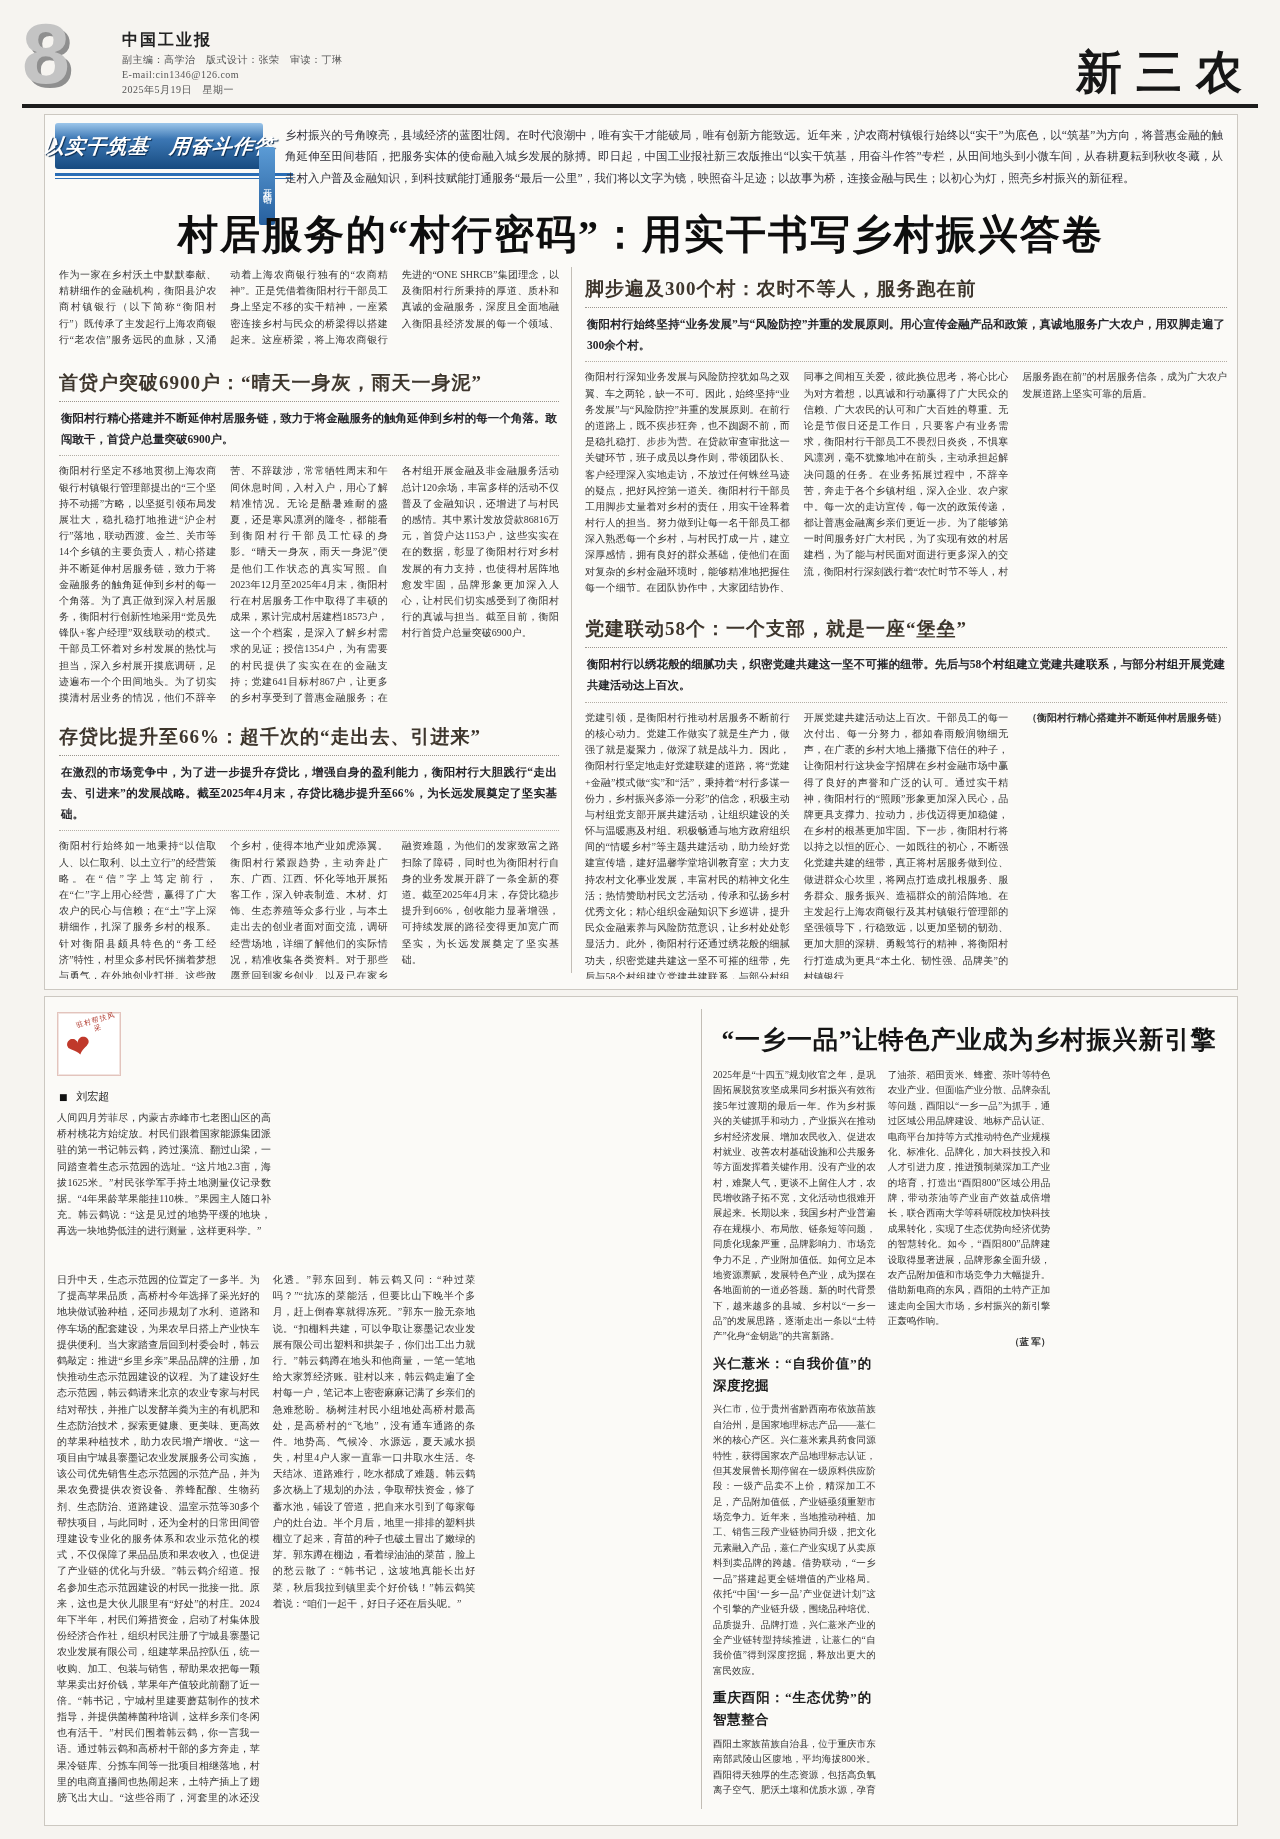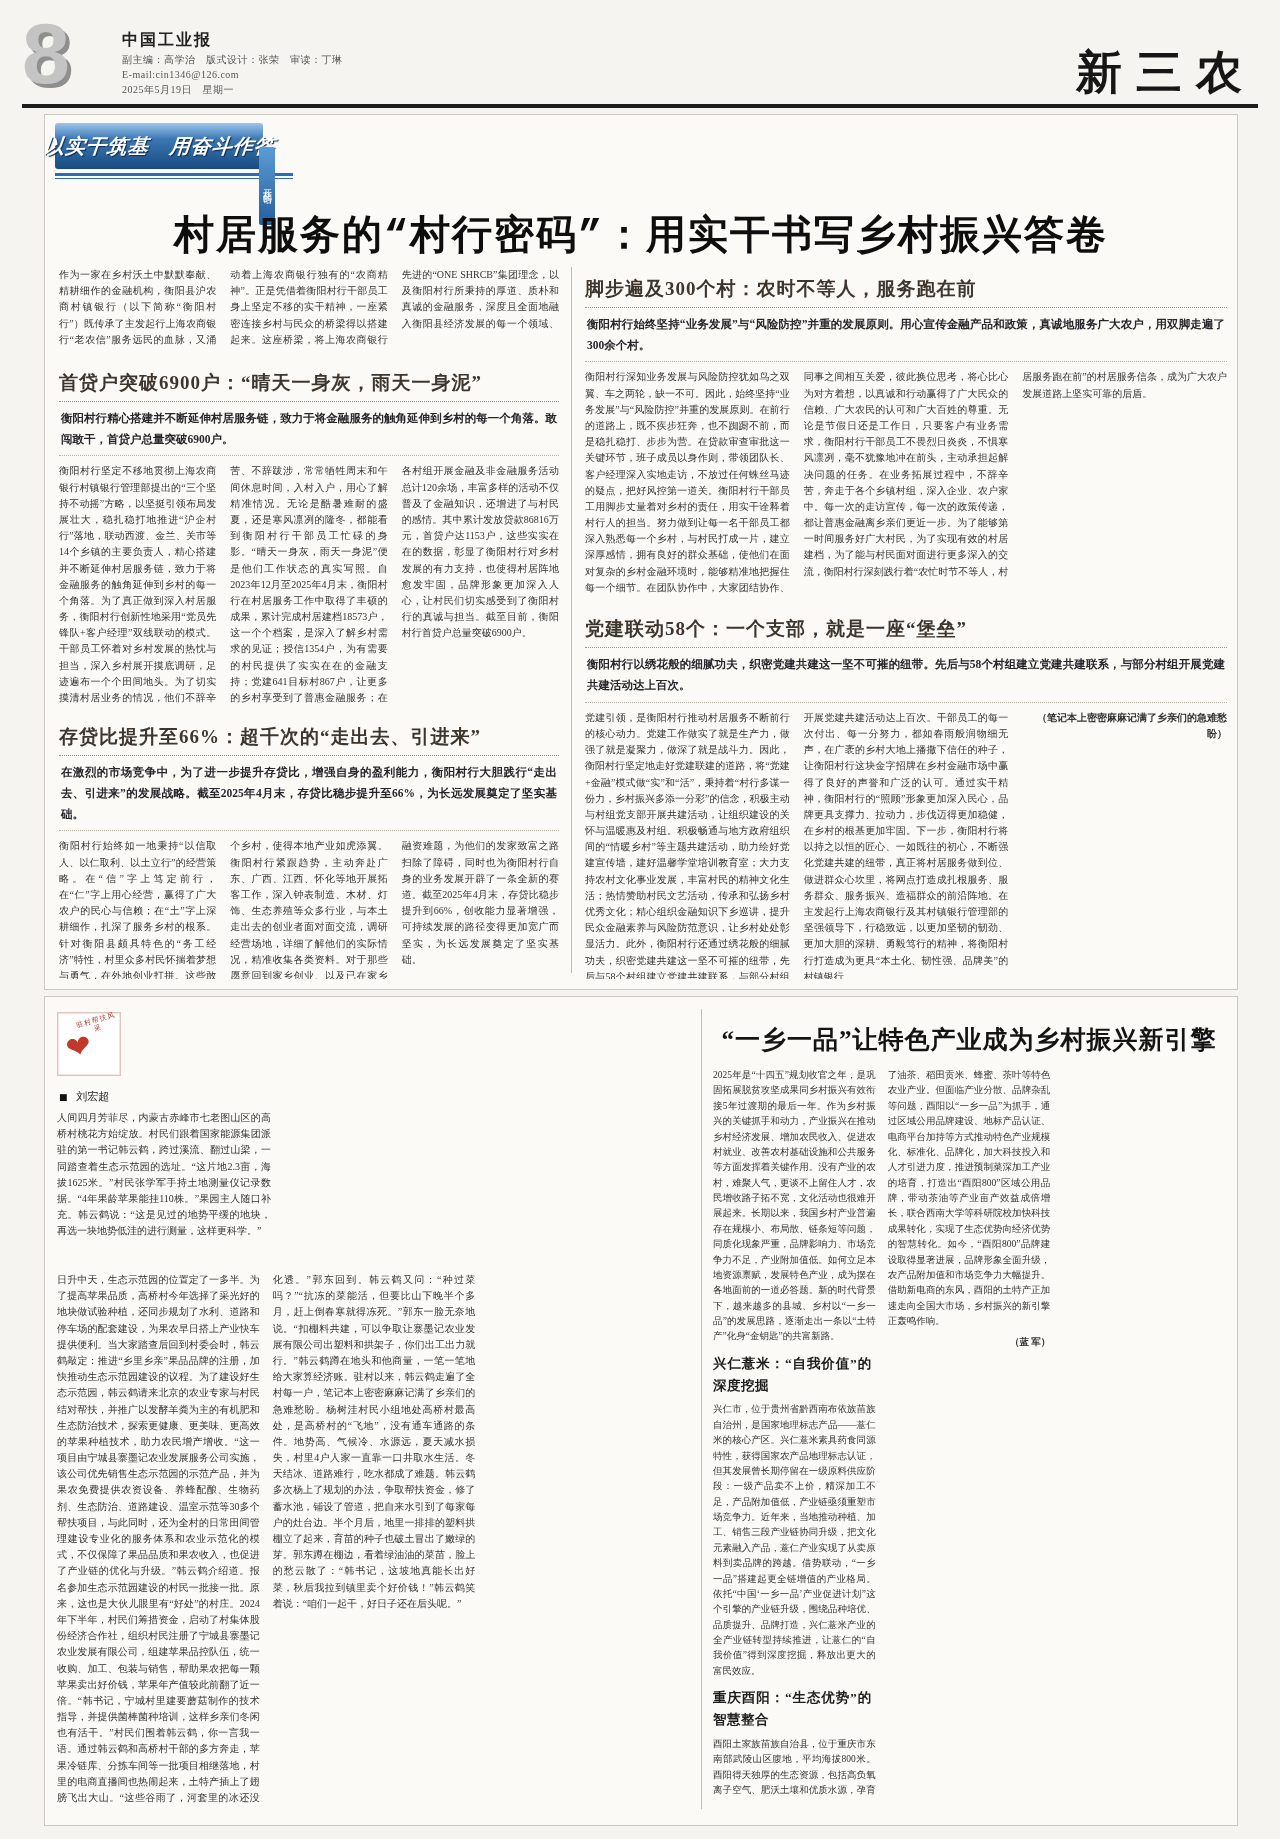--- a/index.html
+++ b/index.html
@@ -48,21 +48,21 @@
     display:flex;align-items:center;justify-content:center;letter-spacing:2px;border-radius:2px;
   }
   .opentext{
     position:absolute;left:240px;top:10px;width:938px;height:86px;
     font-size:11.5px;line-height:1.85;color:#31313a;text-align:justify;
     overflow:hidden;
   }
   .mainheadline{
     position:absolute;left:0;top:92px;width:100%;text-align:center;
     font-size:40px;font-weight:900;color:#0e0e0e;letter-spacing:2px;
-    font-family:Liberation Mono, monospace;white-space:nowrap;
+    font-family:Liberation Serif, serif;white-space:nowrap;
   }
   #tl{position:absolute;left:14px;top:152px;width:500px;height:712px;overflow:hidden;}
   #tdiv{position:absolute;left:526px;top:152px;width:1px;height:706px;background:#c2bdb5;}
   #tr{position:absolute;left:540px;top:152px;width:642px;height:712px;overflow:hidden;}
   .introcols{
     column-count:3;column-gap:14px;column-fill:auto;height:94px;
     font-size:10px;line-height:1.62;text-align:justify;color:#333;overflow:hidden;
   }
   .sechead{
     font-size:19px;font-weight:900;color:#3e362d;letter-spacing:1px;
@@ -164,20 +164,21 @@
 </div>
 <div id="toprule"></div>
 
 <div id="topbox">
   <div class="banner">
     <span>以实干筑基　用奋斗作答</span>
   </div>
   <div class="banner-line1"></div>
   <div class="banner-line2"></div>
   <div class="opentag">开栏的话</div>
+  <div class="opentext">乡村振兴的号角嘹亮，县域经济的蓝图壮阔。在时代浪潮中，唯有实干才能破局，唯有创新方能致远。近年来，沪农商村镇银行始终以“实干”为底色，以“筑基”为方向，将普惠金融的触角延伸至田间巷陌，把服务实体的使命融入城乡发展的脉搏。即日起，中国工业报社新三农版推出“以实干筑基，用奋斗作答”专栏，从田间地头到小微车间，从春耕夏耘到秋收冬藏，从走村入户普及金融知识，到科技赋能打通服务“最后一公里”，我们将以文字为镜，映照奋斗足迹；以故事为桥，连接金融与民生；以初心为灯，照亮乡村振兴的新征程。</div>
 
   <div class="mainheadline">村居服务的“村行密码”：用实干书写乡村振兴答卷</div>
 
   <div id="tl">
     <div class="introcols">作为一家在乡村沃土中默默奉献、精耕细作的金融机构，衡阳县沪农商村镇银行（以下简称“衡阳村行”）既传承了主发起行上海农商银行“老农信”服务远民的血脉，又涌动着上海农商银行独有的“农商精神”。正是凭借着衡阳村行干部员工身上坚定不移的实干精神，一座紧密连接乡村与民众的桥梁得以搭建起来。这座桥梁，将上海农商银行先进的“ONE SHRCB”集团理念，以及衡阳村行所秉持的厚道、质朴和真诚的金融服务，深度且全面地融入衡阳县经济发展的每一个领域、每一个层面，为衡阳县加快实现乡村全面振兴注入了强劲动力。</div>
     <div class="sechead">首贷户突破6900户：“晴天一身灰，雨天一身泥”</div>
     <div class="seclede">衡阳村行精心搭建并不断延伸村居服务链，致力于将金融服务的触角延伸到乡村的每一个角落。敢闯敢干，首贷户总量突破6900户。</div>
     <div class="secbody" style="height:252px;">衡阳村行坚定不移地贯彻上海农商银行村镇银行管理部提出的“三个坚持不动摇”方略，以坚挺引领布局发展壮大，稳扎稳打地推进“沪企村行”落地，联动西渡、金兰、关市等14个乡镇的主要负责人，精心搭建并不断延伸村居服务链，致力于将金融服务的触角延伸到乡村的每一个角落。为了真正做到深入村居服务，衡阳村行创新性地采用“党员先锋队+客户经理”双线联动的模式。干部员工怀着对乡村发展的热忱与担当，深入乡村展开摸底调研，足迹遍布一个个田间地头。为了切实摸清村居业务的情况，他们不辞辛苦、不辞跋涉，常常牺牲周末和午间休息时间，入村入户，用心了解精准情况。无论是酷暑难耐的盛夏，还是寒风凛冽的隆冬，都能看到衡阳村行干部员工忙碌的身影。“晴天一身灰，雨天一身泥”便是他们工作状态的真实写照。自2023年12月至2025年4月末，衡阳村行在村居服务工作中取得了丰硕的成果，累计完成村居建档18573户，这一个个档案，是深入了解乡村需求的见证；授信1354户，为有需要的村民提供了实实在在的金融支持；党建641目标村867户，让更多的乡村享受到了普惠金融服务；在各村组开展金融及非金融服务活动总计120余场，丰富多样的活动不仅普及了金融知识，还增进了与村民的感情。其中累计发放贷款86816万元，首贷户达1153户，这些实实在在的数据，彰显了衡阳村行对乡村发展的有力支持，也使得村居阵地愈发牢固，品牌形象更加深入人心，让村民们切实感受到了衡阳村行的真诚与担当。截至目前，衡阳村行首贷户总量突破6900户。</div>
     <div class="sechead">存贷比提升至66%：超千次的“走出去、引进来”</div>
     <div class="seclede">在激烈的市场竞争中，为了进一步提升存贷比，增强自身的盈利能力，衡阳村行大胆践行“走出去、引进来”的发展战略。截至2025年4月末，存贷比稳步提升至66%，为长远发展奠定了坚实基础。</div>
@@ -187,21 +188,21 @@
   <div id="tdiv"></div>
 
   <div id="tr">
     <div class="sechead">脚步遍及300个村：农时不等人，服务跑在前</div>
     <div class="seclede">衡阳村行始终坚持“业务发展”与“风险防控”并重的发展原则。用心宣传金融产品和政策，真诚地服务广大农户，用双脚走遍了300余个村。</div>
     <div class="secbody" style="height:238px;">衡阳村行深知业务发展与风险防控犹如鸟之双翼、车之两轮，缺一不可。因此，始终坚持“业务发展”与“风险防控”并重的发展原则。在前行的道路上，既不疾步狂奔，也不踟蹰不前，而是稳扎稳打、步步为营。在贷款审查审批这一关键环节，班子成员以身作则，带领团队长、客户经理深入实地走访，不放过任何蛛丝马迹的疑点，把好风控第一道关。衡阳村行干部员工用脚步丈量着对乡村的责任，用实干诠释着村行人的担当。努力做到让每一名干部员工都深入熟悉每一个乡村，与村民打成一片，建立深厚感情，拥有良好的群众基础，使他们在面对复杂的乡村金融环境时，能够精准地把握住每一个细节。在团队协作中，大家团结协作、同事之间相互关爱，彼此换位思考，将心比心为对方着想，以真诚和行动赢得了广大民众的信赖、广大农民的认可和广大百姓的尊重。无论是节假日还是工作日，只要客户有业务需求，衡阳村行干部员工不畏烈日炎炎，不惧寒风凛冽，毫不犹豫地冲在前头，主动承担起解决问题的任务。在业务拓展过程中，不辞辛苦，奔走于各个乡镇村组，深入企业、农户家中。每一次的走访宣传，每一次的政策传递，都让普惠金融离乡亲们更近一步。为了能够第一时间服务好广大村民，为了实现有效的村居建档，为了能与村民面对面进行更多深入的交流，衡阳村行深刻践行着“农忙时节不等人，村居服务跑在前”的村居服务信条，成为广大农户发展道路上坚实可靠的后盾。</div>
     <div class="sechead">党建联动58个：一个支部，就是一座“堡垒”</div>
     <div class="seclede">衡阳村行以绣花般的细腻功夫，织密党建共建这一坚不可摧的纽带。先后与58个村组建立党建共建联系，与部分村组开展党建共建活动达上百次。</div>
     <div class="secbody" style="height:276px;">
       <span>党建引领，是衡阳村行推动村居服务不断前行的核心动力。党建工作做实了就是生产力，做强了就是凝聚力，做深了就是战斗力。因此，衡阳村行坚定地走好党建联建的道路，将“党建+金融”模式做“实”和“活”，秉持着“村行多谋一份力，乡村振兴多添一分彩”的信念，积极主动与村组党支部开展共建活动，让组织建设的关怀与温暖惠及村组。积极畅通与地方政府组织间的“情暖乡村”等主题共建活动，助力绘好党建宣传墙，建好温馨学堂培训教育室；大力支持农村文化事业发展，丰富村民的精神文化生活；热情赞助村民文艺活动，传承和弘扬乡村优秀文化；精心组织金融知识下乡巡讲，提升民众金融素养与风险防范意识，让乡村处处彰显活力。此外，衡阳村行还通过绣花般的细腻功夫，织密党建共建这一坚不可摧的纽带，先后与58个村组建立党建共建联系，与部分村组开展党建共建活动达上百次。干部员工的每一次付出、每一分努力，都如春雨般润物细无声，在广袤的乡村大地上播撒下信任的种子，让衡阳村行这块金字招牌在乡村金融市场中赢得了良好的声誉和广泛的认可。通过实干精神，衡阳村行的“照顾”形象更加深入民心，品牌更具支撑力、拉动力，步伐迈得更加稳健，在乡村的根基更加牢固。下一步，衡阳村行将以持之以恒的匠心、一如既往的初心，不断强化党建共建的纽带，真正将村居服务做到位、做进群众心坎里，将网点打造成扎根服务、服务群众、服务振兴、造福群众的前沿阵地。在主发起行上海农商银行及其村镇银行管理部的坚强领导下，行稳致远，以更加坚韧的韧劲、更加大胆的深耕、勇毅笃行的精神，将衡阳村行打造成为更具“本土化、韧性强、品牌美”的村镇银行。</span>
-      <span class="sig">（笔记本上密密麻麻记满了乡亲们的急难愁盼）</span>
+      <span class="sig">（衡阳村行精心搭建并不断延伸村居服务链）</span>
     </div>
   </div>
 </div>
 
 <div id="botbox">
 
   <div id="bl">
     <div class="blhead">
       <div class="stamp">
         <span class="heart">❤</span>

